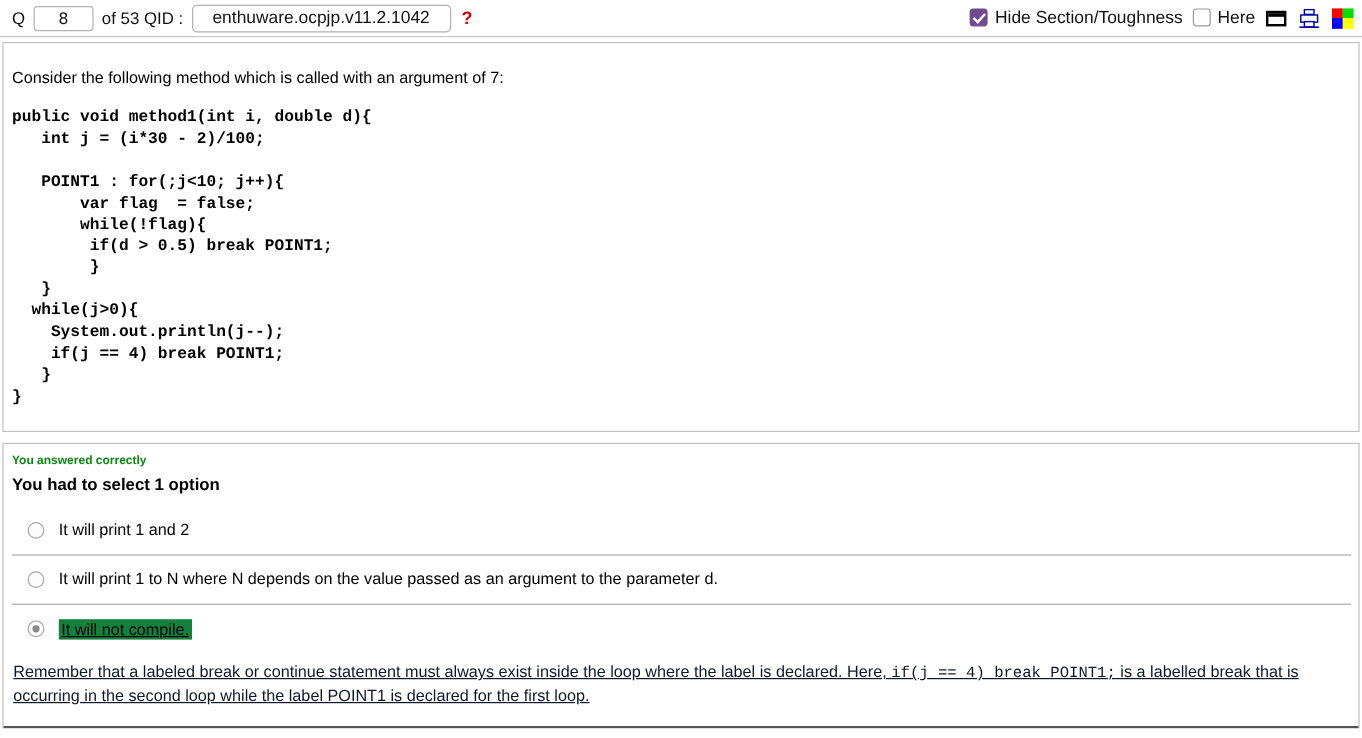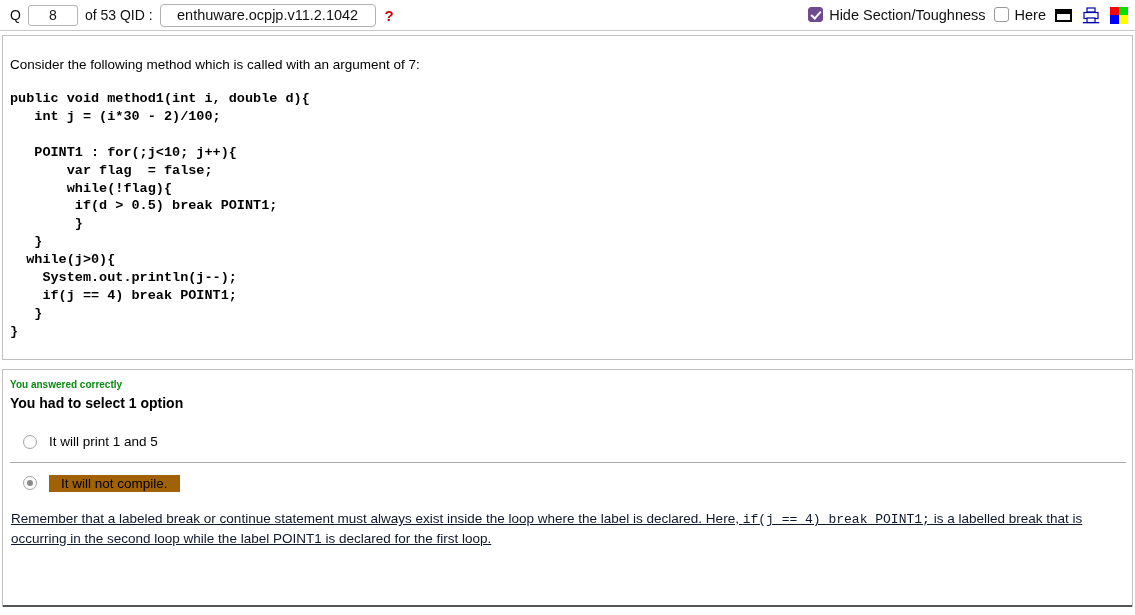--- a/index.html
+++ b/index.html
@@ -244,22 +244,23 @@
     height: 6px;
     border-radius: 50%;
     background: #8a8a8a;
   }
   .opt-text {
     font-size: 13.5px;
     color: #000;
     line-height: 15px;
   }
   .opt-text.hl {
-    background: #a16207;
-    padding: 1px 12px;
+    background: #15803d;
+    padding: 1px 2px;
+    text-decoration: underline;
   }
 
   .explanation {
     color: #0f172a;
     font-size: 13.5px;
     line-height: 19px;
     margin-top: 9px;
     padding-left: 1px;
     text-decoration: underline;
   }
@@ -342,23 +343,27 @@
 }</pre>
 </div>
 
 <div class="a-panel">
   <div class="ans-correct">You answered correctly</div>
   <div class="ans-select">You had to select 1 option</div>
 
   <div class="opt-list">
     <div class="opt-row">
       <span class="radio"></span>
-      <span class="opt-text">It will print 1 and 5</span>
+      <span class="opt-text">It will print 1 and 2</span>
     </div>
 
+    <div class="opt-row">
+      <span class="radio"></span>
+      <span class="opt-text">It will print 1 to N where N depends on the value passed as an argument to the parameter d.</span>
+    </div>
 
     <div class="opt-row last">
       <span class="radio sel"></span>
       <span class="opt-text hl">It will not compile.</span>
     </div>
   </div>
 
   <div class="explanation">
     <span>Remember that a labeled break or continue statement must always exist inside the loop where the label is declared. Here, </span><code>if(j == 4) break POINT1;</code><span> is a labelled break that is occurring in the second loop while the label POINT1 is declared for the first loop.</span>
   </div>

